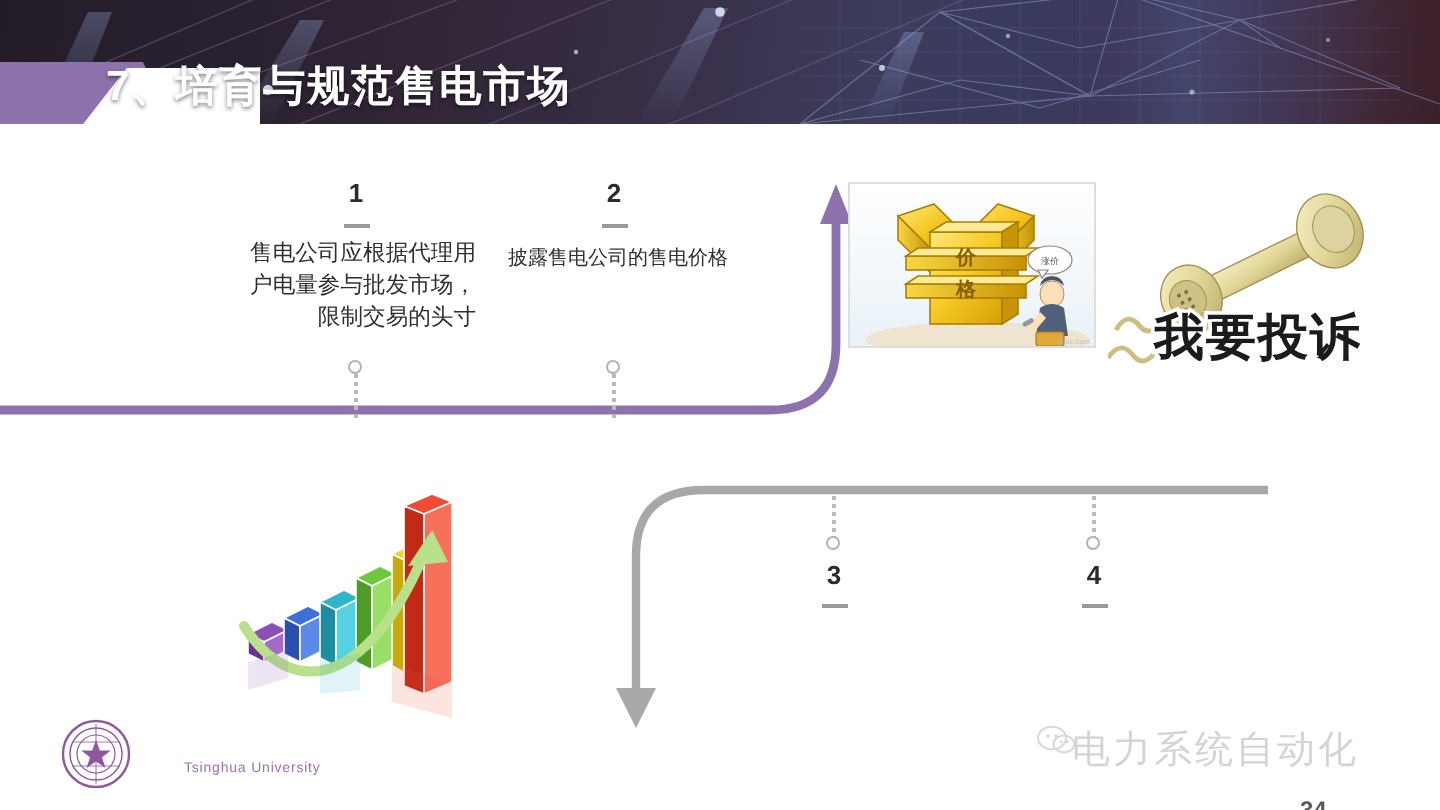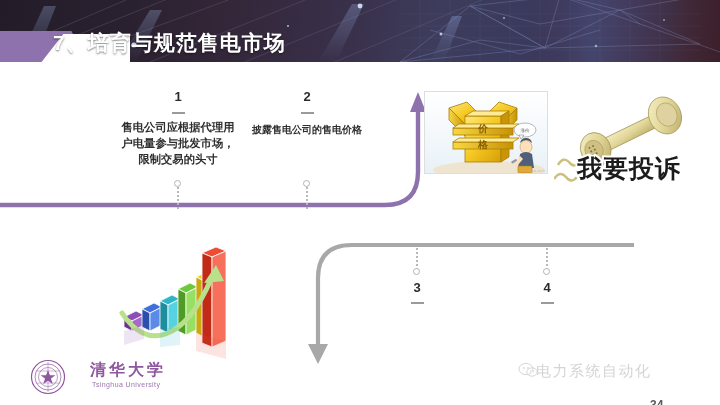--- a/index.html
+++ b/index.html
@@ -45,21 +45,21 @@
   
   .tl-num {
     position:absolute; font-size:13px; color:#2b2b2b; font-weight:bold;
     text-align:center; width:40px; margin-left:-20px;
   }
   .tl-dash {
     position:absolute; width:13px; height:2px; background:#9a9a9a; margin-left:-6px;
   }
   .tl-text {
     position:absolute; font-size:11.3px; color:#2f2f2f; line-height:1.42;
-    text-align:center; font-weight:700;
+    text-align:right; font-weight:400;
   }
   .tl-stem {
     position:absolute; width:0; border-left:2px dotted #b9b9b9;
   }
   .tl-dot {
     position:absolute; width:7px; height:7px; border-radius:50%;
     background:#ffffff; border:1.3px solid #b3b3b3; margin-left:-4px;
   }
 
   
@@ -71,21 +71,21 @@
   #logo-cn {
     position:absolute; left:62px; top:2px;
     font-family:"DejaVu Serif","Liberation Serif",serif;
     font-size:16px; color:#8e57a0; letter-spacing:3px; font-weight:bold;
   }
   #logo-en {
     position:absolute; left:64px; top:23px; font-size:7px; color:#9b72ab; letter-spacing:.4px;
   }
   #wm {
     position:absolute; left:536px; top:362px;
-    font-size:15px; color:#d4d4d4; letter-spacing:1.5px; white-space:nowrap;text-align:right;
+    font-size:19px; color:#d4d4d4; letter-spacing:1.5px; white-space:nowrap;text-align:right;
   }
   #pagenum {
     position:absolute; left:650px; top:381px; font-size:12px; color:#5a5a5a; font-weight:bold;
   }
   #wm-icon { position:absolute; left:518px; top:362px; }
 </style>
 </head>
 <body>
 
 <div id="header">
@@ -328,21 +328,20 @@
   <div id="logo" style="top:296px;">
     <svg width="42" height="38" viewBox="0 0 42 38" style="position:absolute;left:0;top:0;">
       <circle cx="20" cy="19" r="16.5" fill="none" stroke="#8e57a0" stroke-width="1.2"></circle>
       <circle cx="20" cy="19" r="13" fill="none" stroke="#8e57a0" stroke-width="0.7"></circle>
       <circle cx="20" cy="19" r="9.5" fill="none" stroke="#8e57a0" stroke-width="0.6"></circle>
       <polygon points="20,12 21.9,17.3 27.4,17.3 23,20.6 24.7,26 20,22.7 15.3,26 17,20.6 12.6,17.3 18.1,17.3" fill="#8e57a0"></polygon>
       <g stroke="#8e57a0" stroke-width="0.55" opacity="0.8">
         <path d="M8 13 h24 M8 25 h24 M20 4 v30"></path>
       </g>
     </svg>
-    <div id="logo-cn">清华大学</div>
     <div id="logo-en">Tsinghua University</div>
   </div>
 
   <svg id="wm-icon" width="20" height="16" viewBox="0 0 20 16" style="top:300px;">
     <ellipse cx="8" cy="7" rx="7" ry="5.6" fill="none" stroke="#d7d7d7" stroke-width="1"></ellipse>
     <ellipse cx="14" cy="10" rx="5.2" ry="4.2" fill="none" stroke="#d7d7d7" stroke-width="1"></ellipse>
     <circle cx="6" cy="6" r="0.9" fill="#d7d7d7"></circle>
       <circle cx="10" cy="6" r="0.9" fill="#d7d7d7"></circle>
     <circle cx="12.6" cy="9" r="0.7" fill="#d7d7d7"></circle>
       <circle cx="15.6" cy="9" r="0.7" fill="#d7d7d7"></circle>

